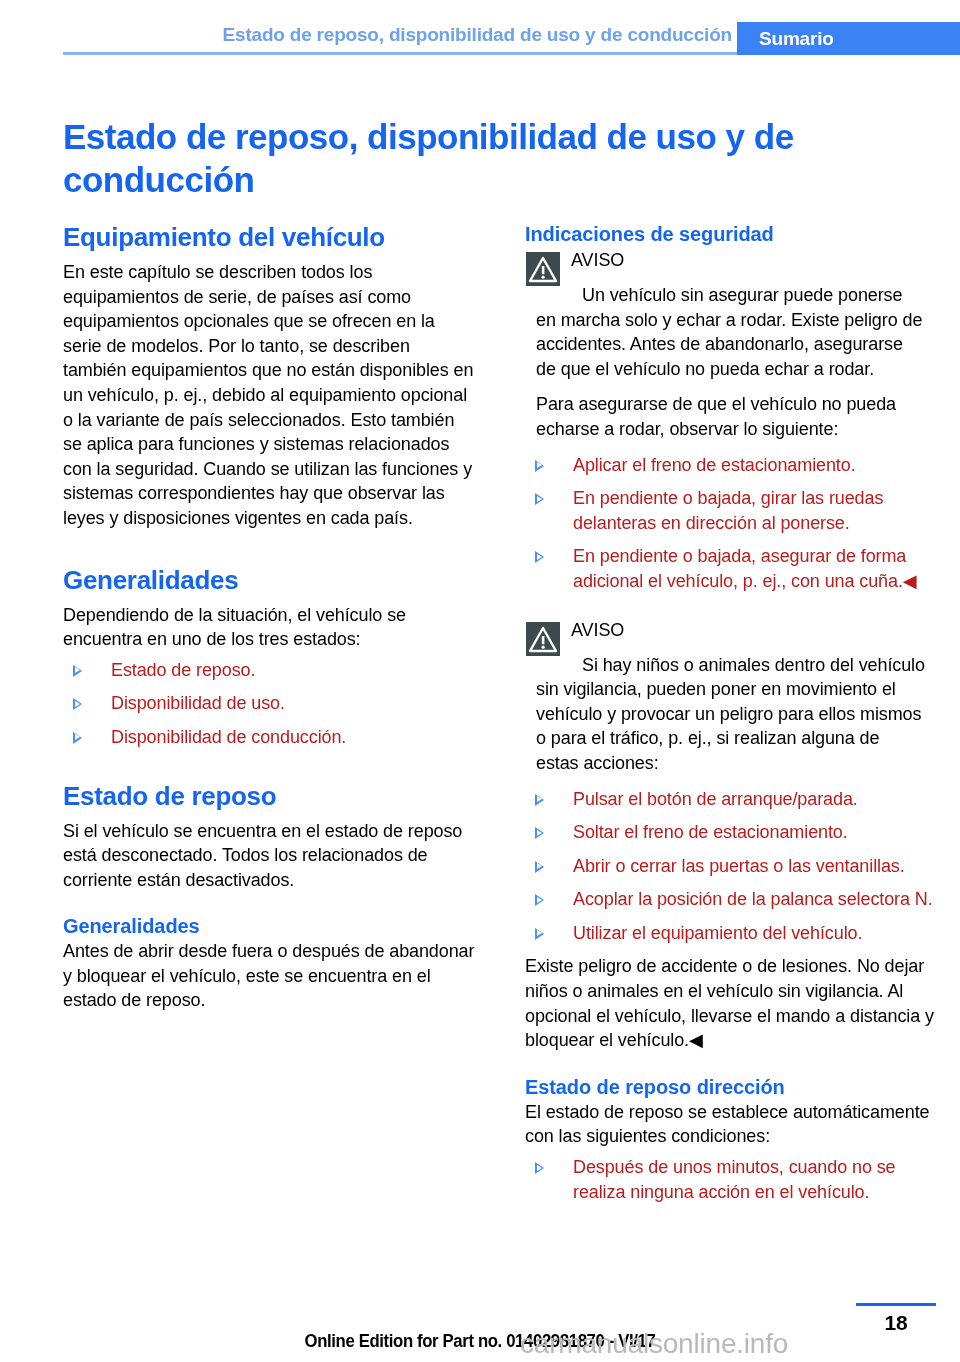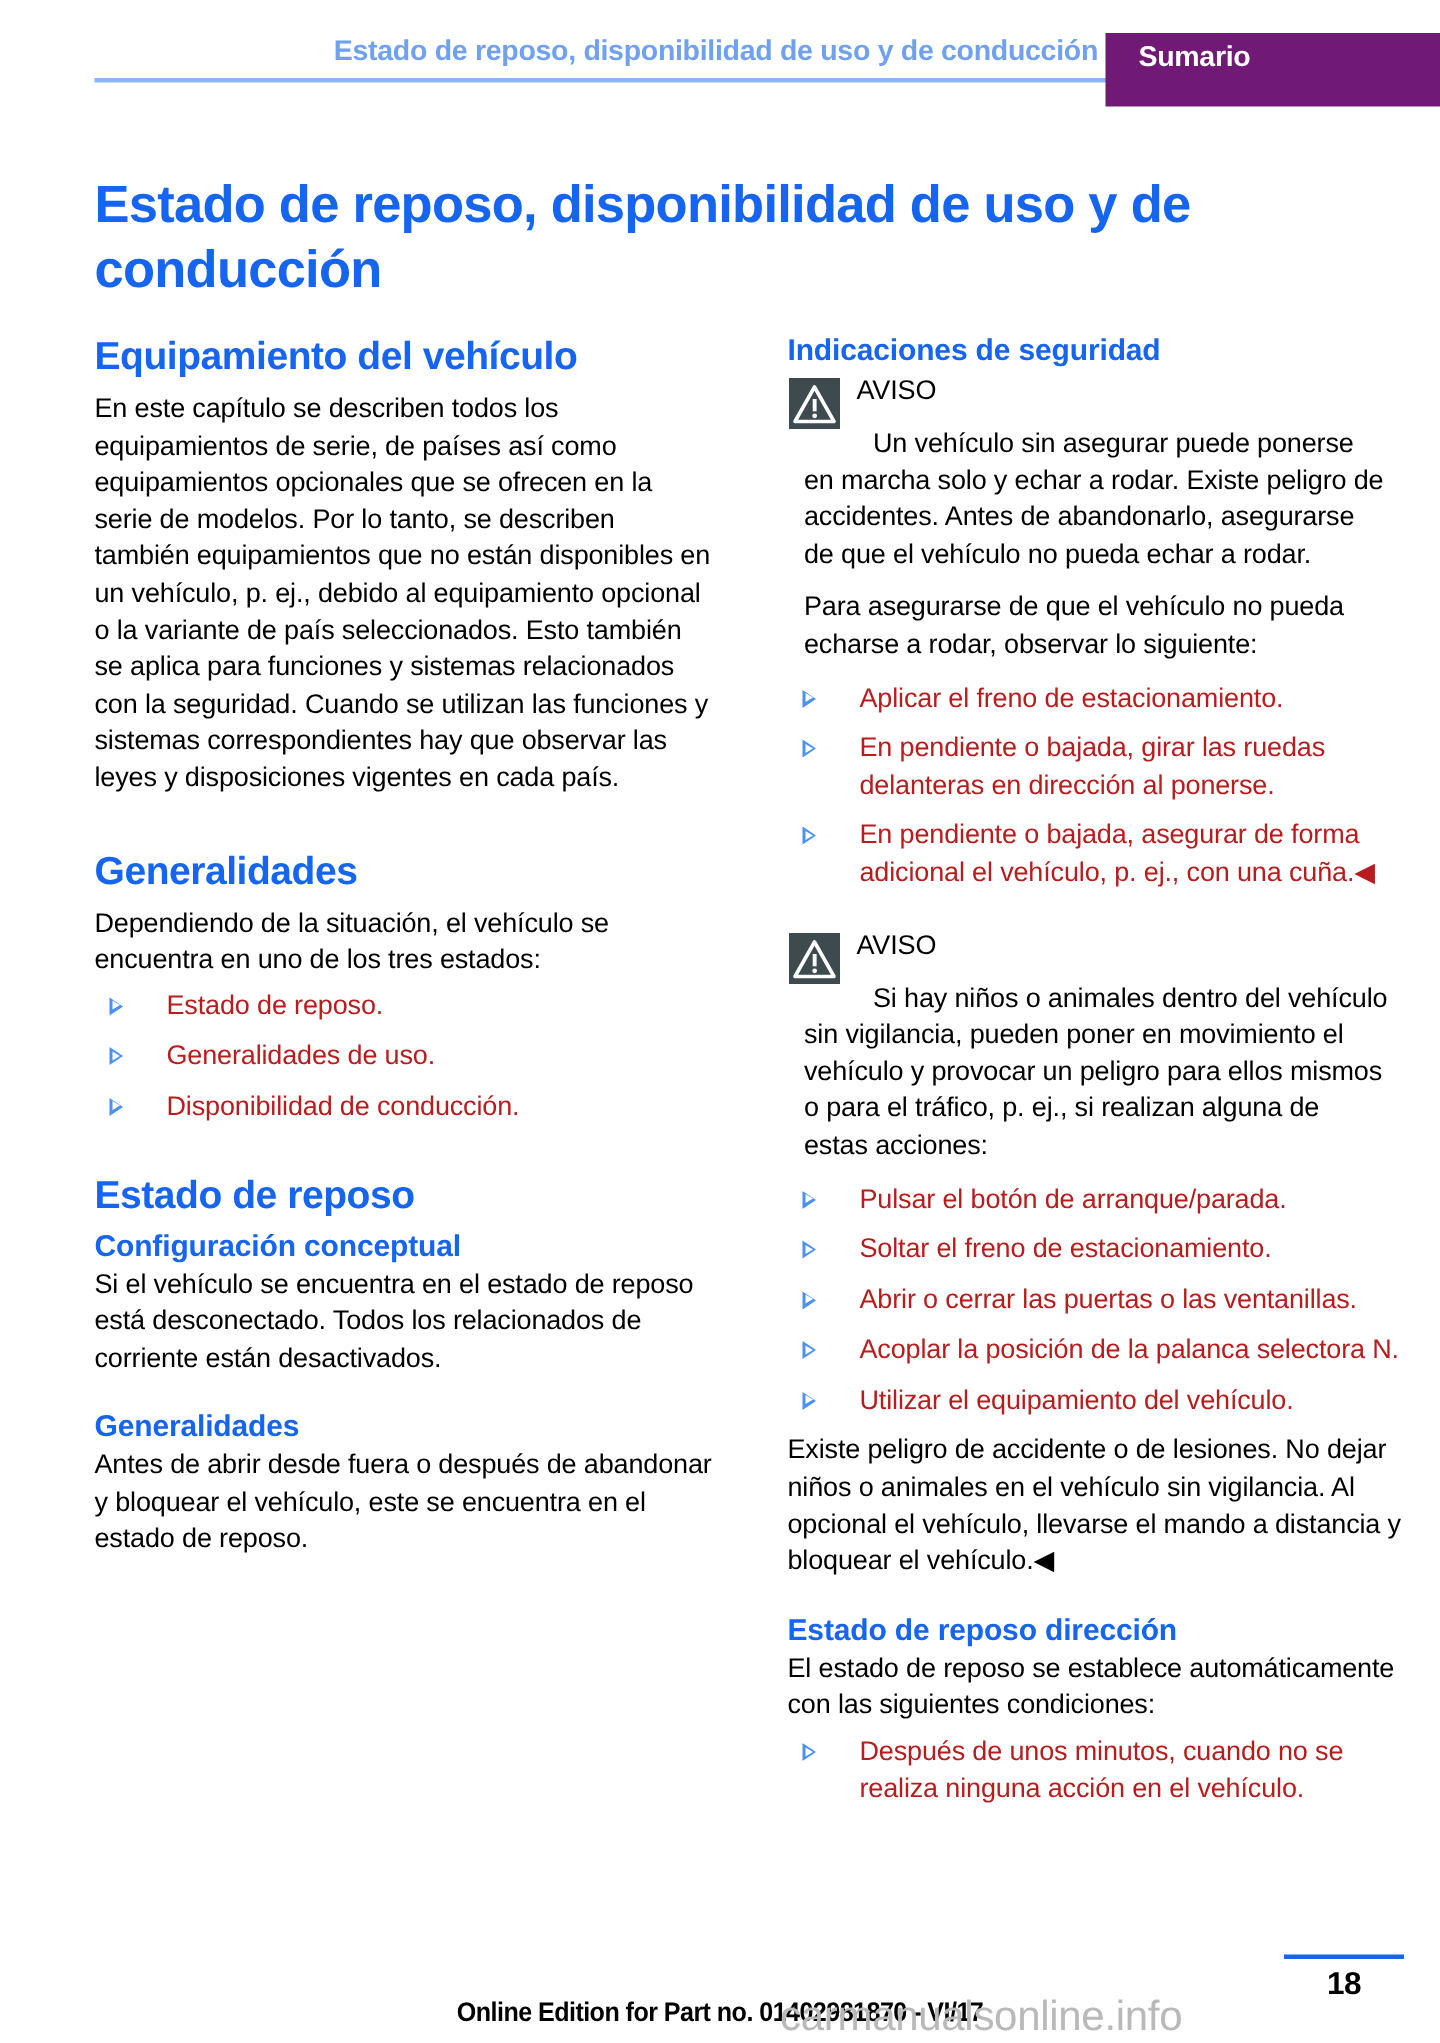--- a/index.html
+++ b/index.html
@@ -41,22 +41,22 @@
     font-weight: bold;
     letter-spacing: -0.2px;
     color: #6fa1ef;
     white-space: nowrap;
   }
   .header-tab {
     position: absolute;
     left: 737px;
     top: 22px;
     width: 223px;
-    height: 49px;
-    background: #701a75;
+    height: 33px;
+    background: #3b82f6;
   }
   .header-tab-label {
     position: absolute;
     left: 22px;
     top: 6px;
     font-size: 19px;
     font-weight: bold;
     letter-spacing: -0.2px;
     color: #ffffff;
     white-space: nowrap;
@@ -266,35 +266,34 @@
     <section>
       <h2 class="sec-h1">Generalidades</h2>
       <p class="body-text">Dependiendo de la situación, el vehículo se encuentra en uno de los tres estados:</p>
       <ul class="bullets">
         <li>
           <span class="bullet-tri"></span>
           <span>Estado de reposo.</span>
         </li>
         <li>
           <span class="bullet-tri"></span>
-          <span>Generalidades de uso.</span>
+          <span>Disponibilidad de uso.</span>
         </li>
         <li>
           <span class="bullet-tri"></span>
           <span>Disponibilidad de conducción.</span>
         </li>
       </ul>
     </section>
 
     <div class="spacer-md"></div>
 
     <section>
       <h2 class="sec-h1">Estado de reposo</h2>
 
-      <h3 class="sec-h2">Configuración conceptual</h3>
       <p class="body-text">Si el vehículo se encuentra en el estado de reposo está desconectado. Todos los relacionados de corriente están desactivados.</p>
 
       <div class="spacer-md"></div>
 
       <h3 class="sec-h2">Generalidades</h3>
       <p class="body-text">Antes de abrir desde fuera o después de abandonar y bloquear el vehículo, este se encuentra en el estado de reposo.</p>
     </section>
 
   </div>
 

